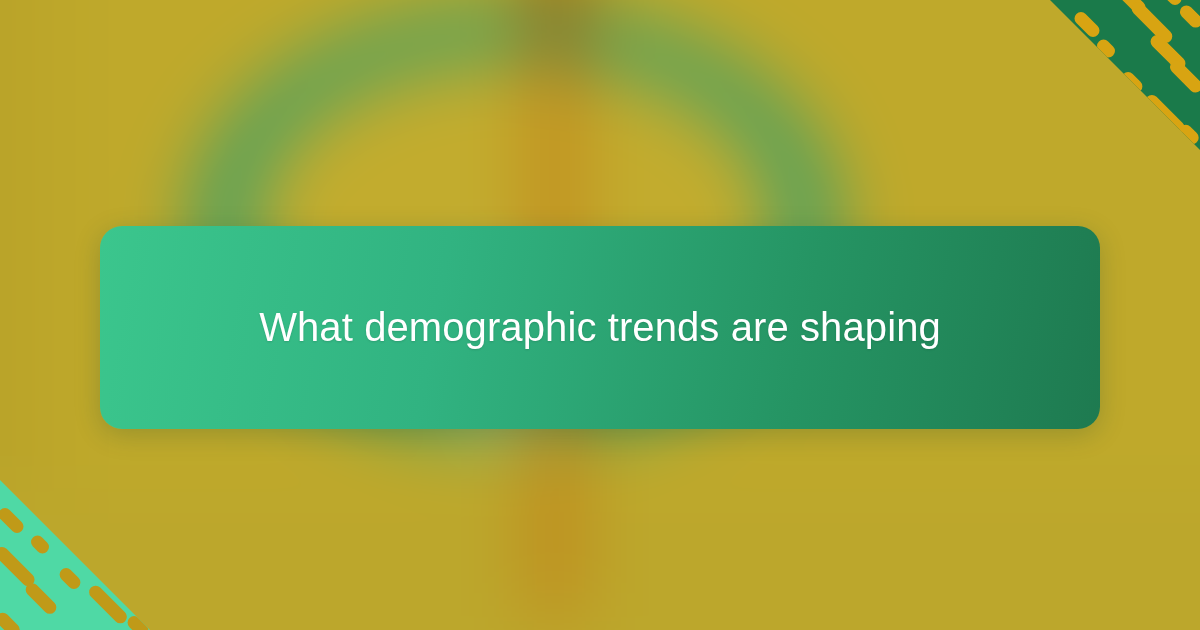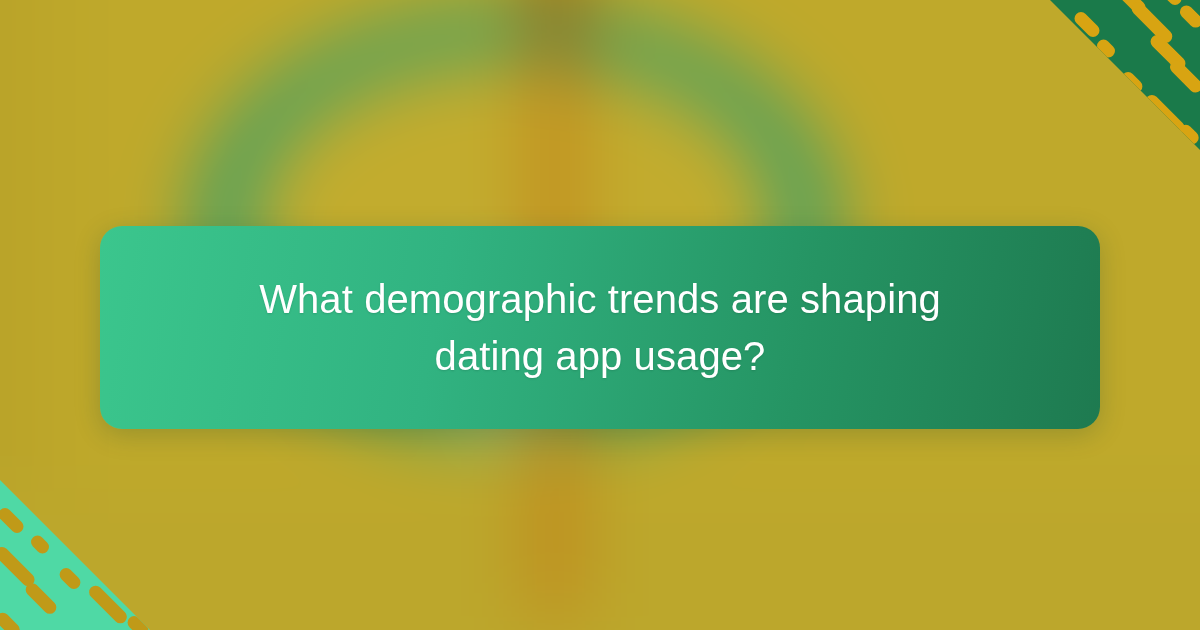--- a/index.html
+++ b/index.html
@@ -203,16 +203,16 @@
             <rect x="22" y="112" width="38" height="13" rx="6.5" transform="rotate(45 41 118.5)"></rect>
             <rect x="84" y="118" width="48" height="13" rx="6.5" transform="rotate(45 108 124.5)"></rect>
             <rect x="-6" y="138" width="28" height="13" rx="6.5" transform="rotate(45 8 144.5)"></rect>
             <rect x="126" y="140" width="24" height="13" rx="6.5" transform="rotate(45 138 146.5)"></rect>
           </g>
       </g>
     </svg>
   </div>
 
   <div class="headline-banner">
-    <h1 class="headline-text"><span>What demographic trends are shaping</span><br><span>dating app usage?</span></h1>
+    <h1 class="headline-text"><span>What demographic trends are shaping</span><br></h1>
   </div>
 
 </div>
 
 </body></html>

